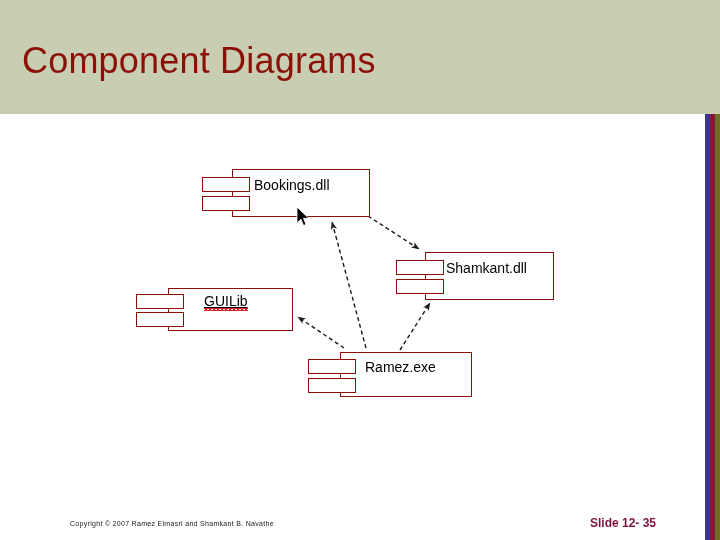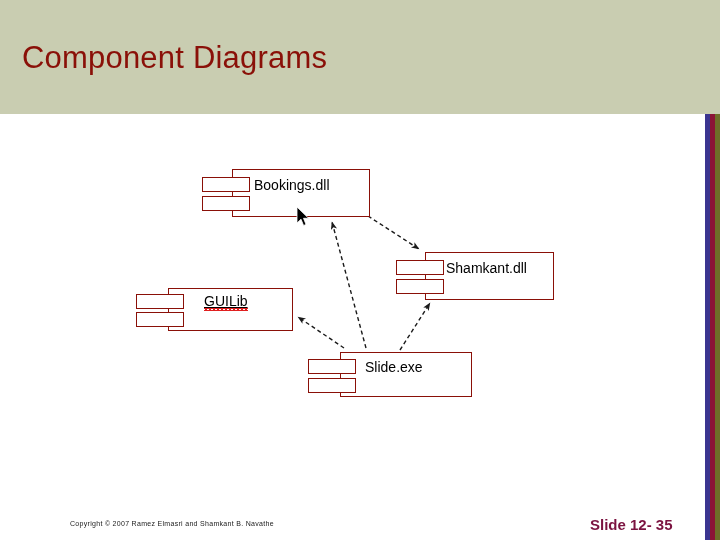--- a/index.html
+++ b/index.html
@@ -25,21 +25,21 @@
     left: 0;
     top: 0;
     width: 720px;
     height: 114px;
     background: #c9cdb1;
   }
   #slide-title {
     position: absolute;
     left: 22px;
     top: 40px;
-    font-size: 31px;
+    font-size: 36px;
     font-weight: normal;
     letter-spacing: 0.2px;
     color: #8a1008;
     font-family: "Liberation Sans", sans-serif;
     white-space: nowrap;
   }
 
   
   #edge-stripes {
     position: absolute;
@@ -120,21 +120,21 @@
     font-size: 7px;
     color: #1a1a1a;
     font-family: "Liberation Sans", sans-serif;
     letter-spacing: 0.3px;
     white-space: nowrap;
   }
   #footer-slide-number {
     position: absolute;
     left: 590px;
     top: 516px;
-    font-size: 15px;
+    font-size: 12px;
     font-weight: bold;
     color: #7b1340;
     font-family: "Liberation Sans", sans-serif;
     white-space: nowrap;
   }
 </style>
 </head>
 <body>
 
 <div id="slide">
@@ -184,21 +184,21 @@
       <div class="comp-body" style="left:32px; top:0px; width:125px; height:43px;"></div>
       <div class="comp-tab" style="left:0px; top:6px; width:48px; height:15px;"></div>
       <div class="comp-tab" style="left:0px; top:24px; width:48px; height:15px;"></div>
       <div class="comp-label misspelled" style="left:68px; top:6px;text-decoration:underline;">GUILib</div>
     </div>
 
     <div class="component" style="left:308px; top:238px; width:165px; height:50px;">
       <div class="comp-body" style="left:32px; top:0px; width:132px; height:45px;"></div>
       <div class="comp-tab" style="left:0px; top:7px; width:48px; height:15px;"></div>
       <div class="comp-tab" style="left:0px; top:26px; width:48px; height:15px;"></div>
-      <div class="comp-label" style="left:57px; top:8px;">Slide.exe</div>
+      <div class="comp-label" style="left:57px; top:8px;">Ramez.exe</div>
     </div>
 
   </div>
 
   <svg id="mouse-cursor" viewBox="0 0 14 22">
     <path d="M1,1 L1,17 L5,13.2 L7.6,19.5 L10,18.4 L7.5,12.3 L12.6,12.3 z" fill="#000000" stroke="#ffffff" stroke-width="0.8"></path>
   </svg>
 
   <div id="footer-copyright">Copyright © 2007 Ramez Elmasri and Shamkant B. Navathe</div>
   <div id="footer-slide-number">Slide 12- 35</div>

